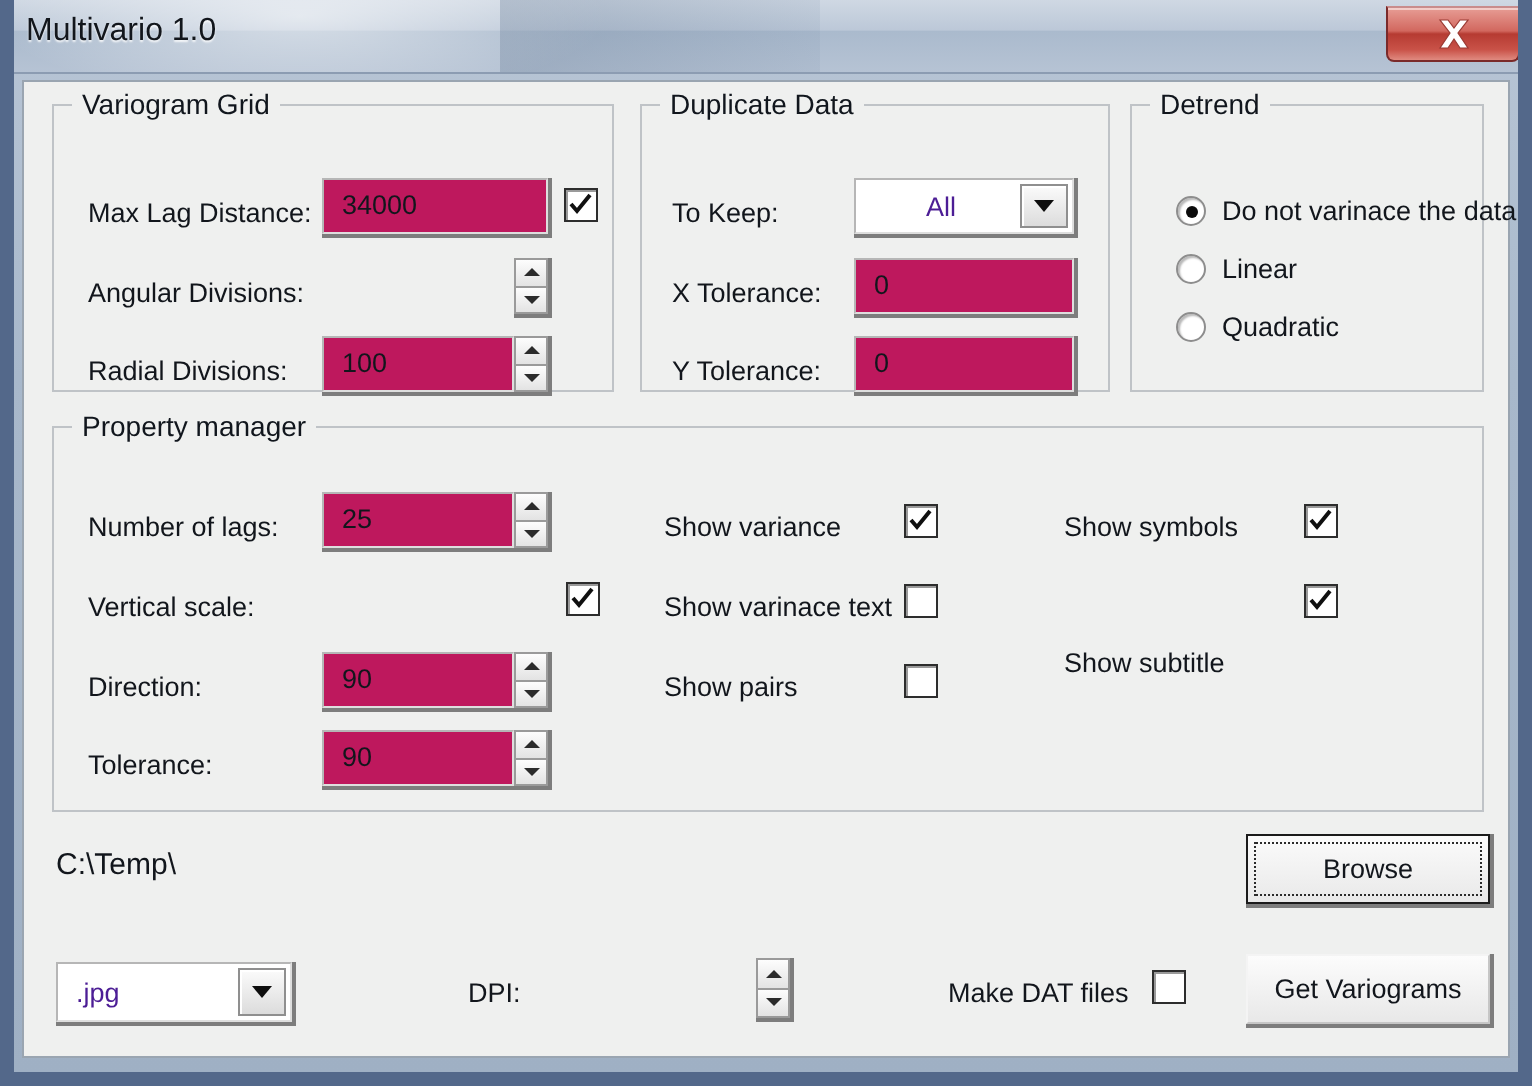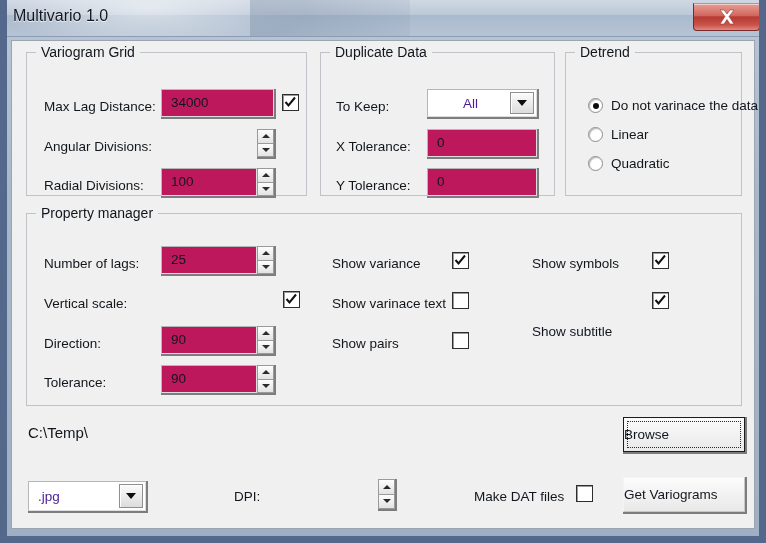--- a/index.html
+++ b/index.html
@@ -227,20 +227,21 @@
     position: absolute;
     box-sizing: border-box;
     background: linear-gradient(180deg,#fcfcfc 0%, #f2f2f2 50%, #e8e8e8 100%);
     border-top: 1px solid #f4f4f4;
     border-left: 1px solid #f4f4f4;
     border-right: 1px solid #c6c6c6;
     border-bottom: 1px solid #c6c6c6;
     box-shadow: 2px 2px 0 0 #7d7d7d, 2px 0 0 0 #7d7d7d, 0 2px 0 0 #7d7d7d;
     display: flex;
     align-items: center;
+    justify-content: center;
     font-size: 13.5px;
     color: #12161c;
     cursor: pointer;
   }
   .btn.default {
     border: 1px solid #1b1b1b;
     background: linear-gradient(180deg,#fbfbfb 0%, #f1f1f1 55%, #e9e9e9 100%);
   }
   .btn.default .focusring {
     position: absolute;

